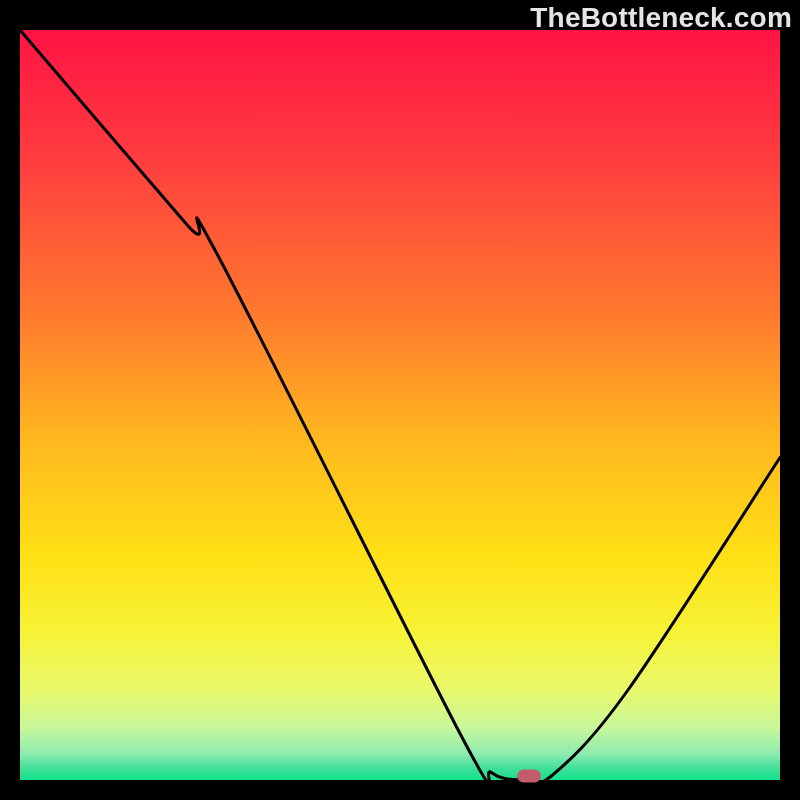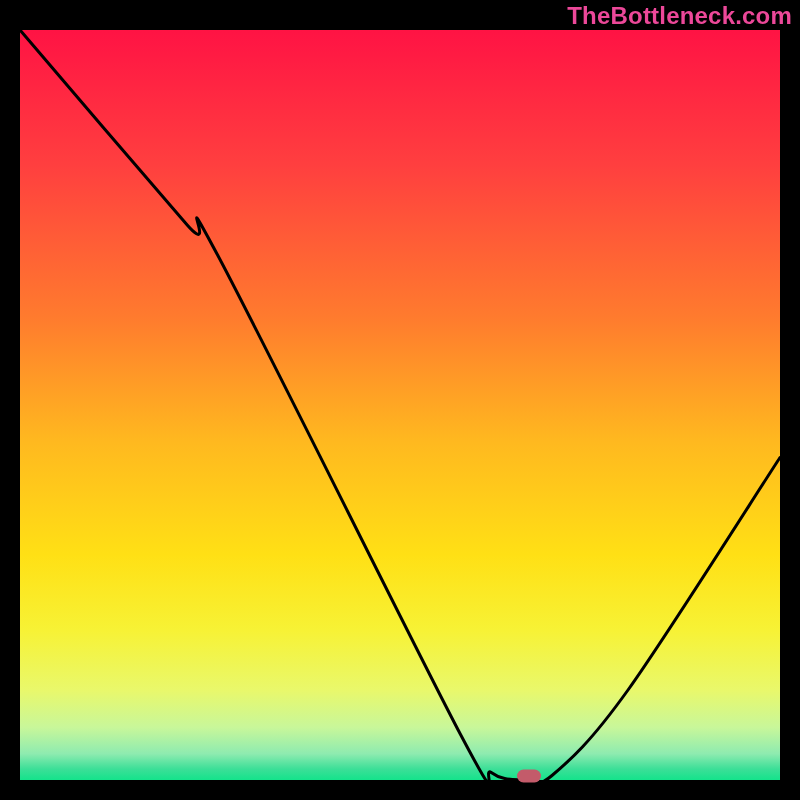--- a/index.html
+++ b/index.html
@@ -14,23 +14,23 @@
     position: relative;
     width: 800px;
     height: 800px;
     background: #000;
   }
   .watermark {
     position: absolute;
     top: 2px;
     right: 8px;
     font-family: Arial, Helvetica, sans-serif;
-    font-size: 24px;
+    font-size: 28px;
     font-weight: 600;
-    color: #ec4899;
+    color: #e5e5e5;
     letter-spacing: 0.2px;
     user-select: none;
   }
   .plot-frame {
     position: absolute;
     left: 20px;
     top: 30px;
     width: 760px;
     height: 750px;
     background: #000;

